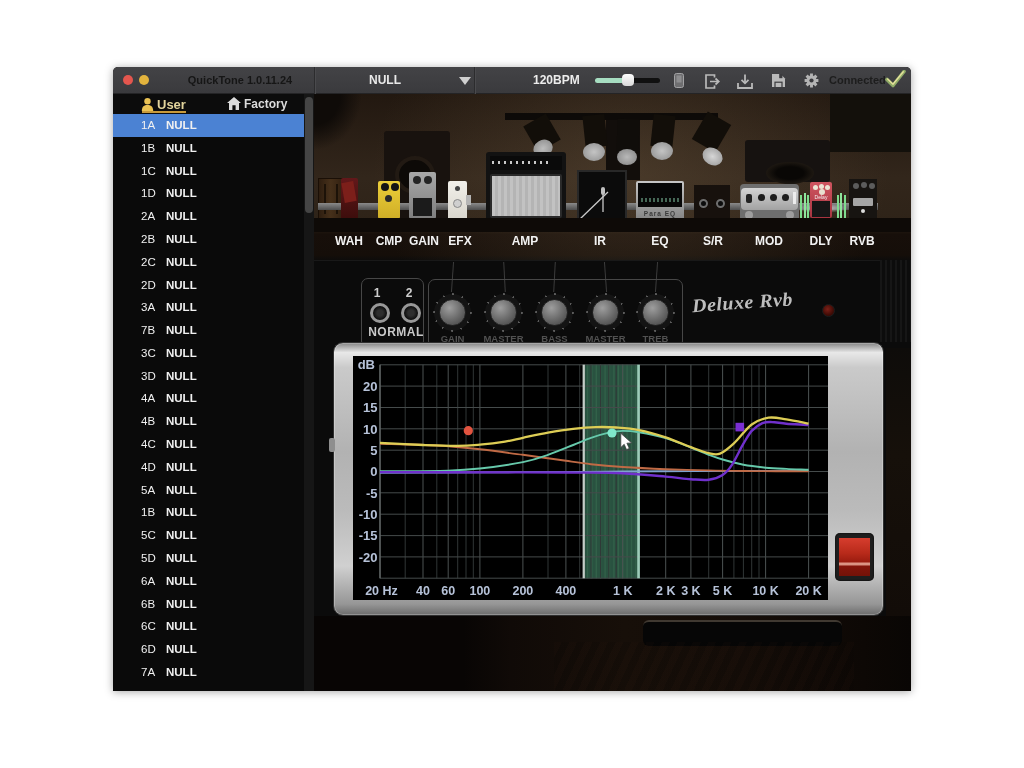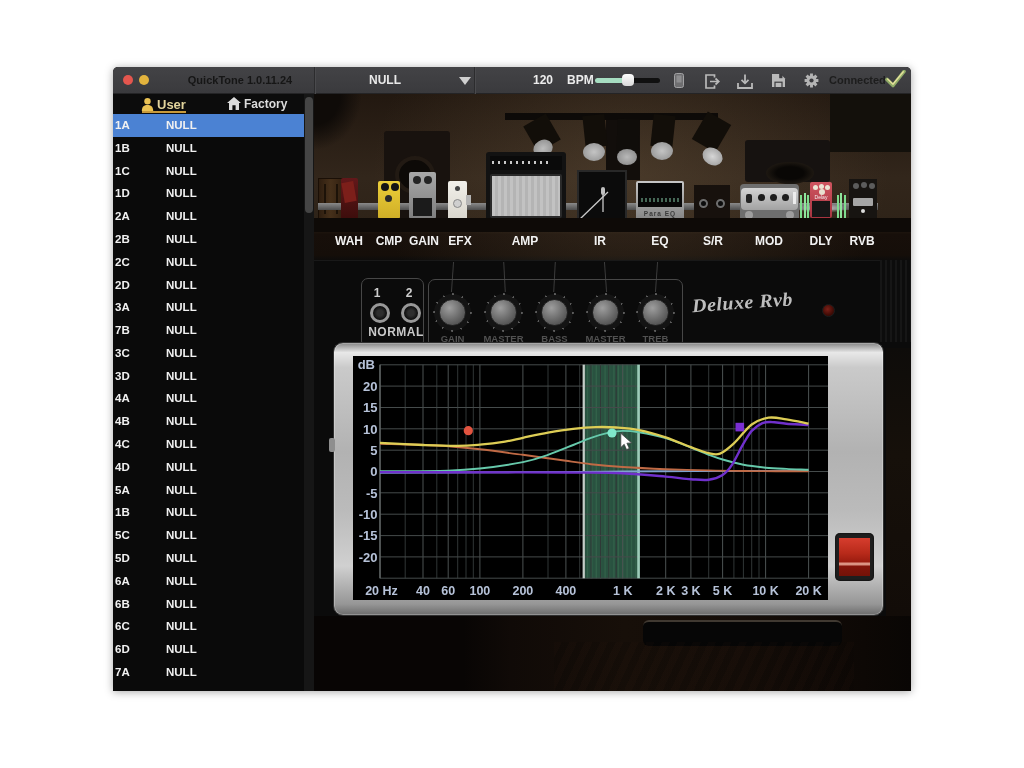--- a/index.html
+++ b/index.html
@@ -15,21 +15,21 @@
 .slider{position:absolute;left:482px;top:11px;width:65px;height:5px;border-radius:3px;background:linear-gradient(90deg,#a6ddc1 0 33px,#101010 33px)}
 .thumb{position:absolute;left:509px;top:7px;width:12px;height:12px;border-radius:4px;background:linear-gradient(#fdfdfd,#d8d8d8)}
 .conn{position:absolute;left:716px;top:0;width:60px;line-height:26px;font-size:11px;font-weight:bold;color:#1d1d1d}
 
 .side{position:absolute;left:0;top:27px;width:201px;height:597px;background:#0a0a0a}
 .tabs{position:absolute;left:0;top:0;width:201px;height:20px;background:#0c0c0c}
 .tabu{position:absolute;left:44px;top:3px;color:#e2d49c;font-size:13px;font-weight:bold}
 .tabf{position:absolute;left:131px;top:3px;color:#dcdcdc;font-size:12px;font-weight:bold}
 .uline{position:absolute;left:29px;top:17px;width:44px;height:2px;background:#c89a3a}
 .row{position:absolute;left:0;width:191px;height:23px;color:#f1f1f1;font-size:11.5px;font-weight:bold;line-height:23px}
-.row b{position:absolute;left:2px;font-weight:bold}
+.row b{position:absolute;left:28px;font-weight:normal}
 .row i{position:absolute;left:53px;font-style:normal}
 .sel{background:#4b82d3}
 .sbar{position:absolute;left:191px;top:0;width:10px;height:597px;background:#161616}
 .sthumb{position:absolute;left:1px;top:3px;width:8px;height:116px;background:#454545;border-radius:4px}
 
 .main{position:absolute;left:201px;top:27px;width:597px;height:597px;overflow:hidden;background:
  radial-gradient(60% 46% at 53% 13%, rgba(116,94,68,.34), rgba(0,0,0,0) 72%),
  linear-gradient(#221810 0%, #32261b 14%, #2e2318 22%, #170f0a 23.5%, #150e09 27%, #0b0b0b 28%, #0b0b0b 100%)}
 .lbl{position:absolute;color:#f2f2f2;font-size:12px;font-weight:bold;transform:translateX(-50%);top:140px}
 .knob{position:absolute;top:204.5px;width:27px;height:27px;border-radius:50%;background:radial-gradient(circle at 38% 32%,#9e9e9e,#6a6a6a 52%,#454545 92%);border:1px solid #262626;box-shadow:0 0 0 5px rgba(110,110,110,.10)}
@@ -42,21 +42,21 @@
   <div class="tb">
     <div class="dot" style="left:10px;background:#e4564e"></div>
     <div class="dot" style="left:26px;background:#e2b33d"></div>
     <div class="tbtitle">QuickTone 1.0.11.24</div>
     <div class="sep" style="left:201px"></div>
     <div class="sep" style="left:361px"></div>
     <div class="nulltxt">NULL</div>
     <div class="tri"></div>
 
     <div class="bpm" style="left:420px">120</div>
-    <div class="bpm" style="left:454px">BPM</div>
+    <div class="bpm" style="left:440px">BPM</div>
     <div class="slider"></div>
     <div class="thumb"></div>
     <svg class="abs" style="left:561px;top:6px" width="10" height="15" viewBox="0 0 10 15">
         <rect x="0.5" y="0.5" width="9" height="14" rx="2" fill="#6e6e70" stroke="#a2a2a4"></rect>
         <rect x="2.5" y="2.5" width="5" height="7" fill="#8d8d8f"></rect>
       </svg>
     <svg class="abs" style="left:592px;top:7px" width="15" height="15" viewBox="0 0 15 15">
         <path d="M9.5 3.5 V1 H1 V14 H9.5 V11.5" fill="none" stroke="#b9b9b9" stroke-width="1.7"></path>
         <path d="M5 7.5 H13" stroke="#b9b9b9" stroke-width="1.7"></path>
         <path d="M10.5 4.5 L13.8 7.5 L10.5 10.5" fill="none" stroke="#b9b9b9" stroke-width="1.7"></path>

